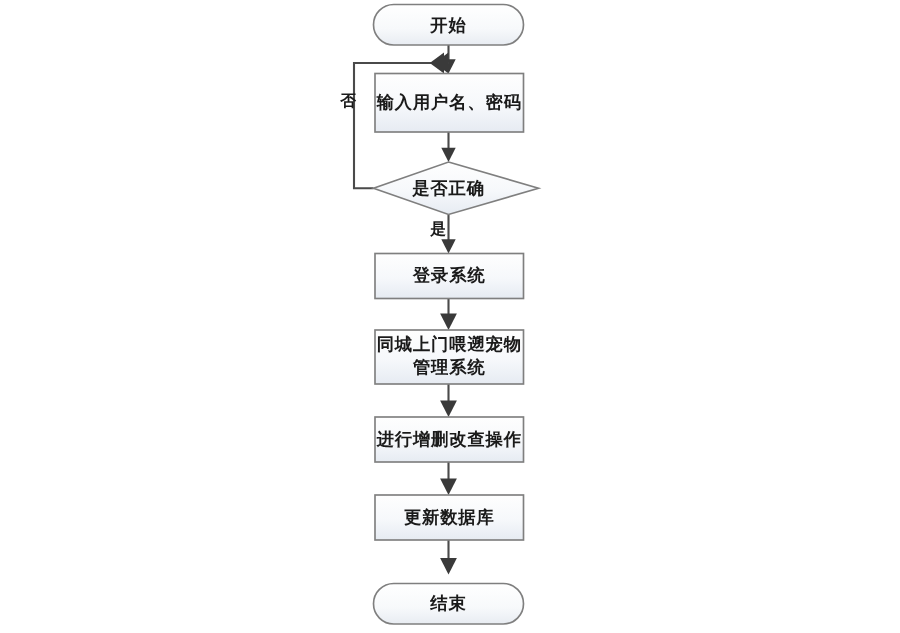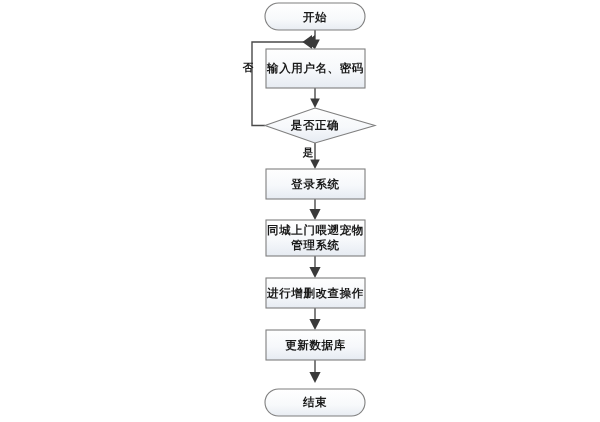--- a/index.html
+++ b/index.html
@@ -9,21 +9,21 @@
   }
   body {
     width: 600px;
     height: 422px;
     font-family: "Liberation Sans", "DejaVu Sans", sans-serif;
     overflow: hidden;
     position: relative;
   }
   #flowchart-canvas {
     position: absolute;
-    left: 16px;
+    left: 0;
     top: 0;
     width: 584px;
     height: 422px;
   }
   svg { display: block; }
   .node-label {
     font-family: "Liberation Sans", "DejaVu Sans", sans-serif;
     font-size: 11.5px;
     fill: #1a1a1a;
     text-anchor: middle;

